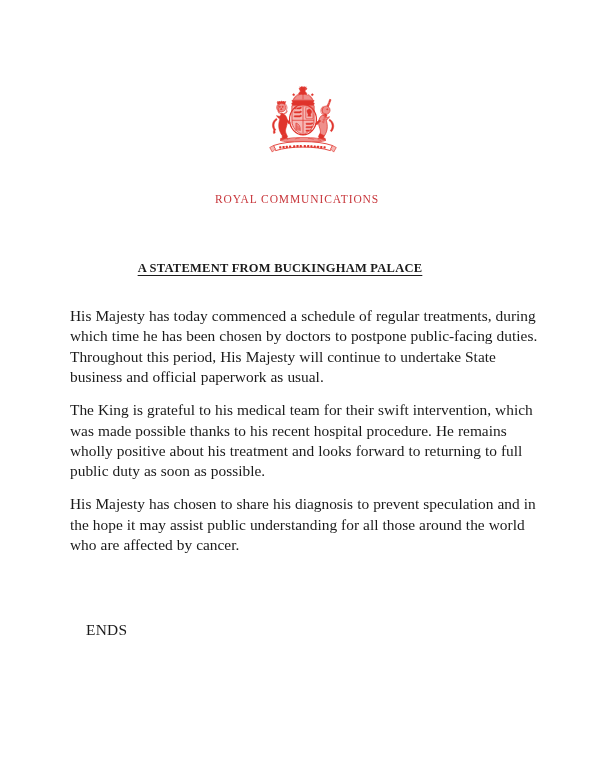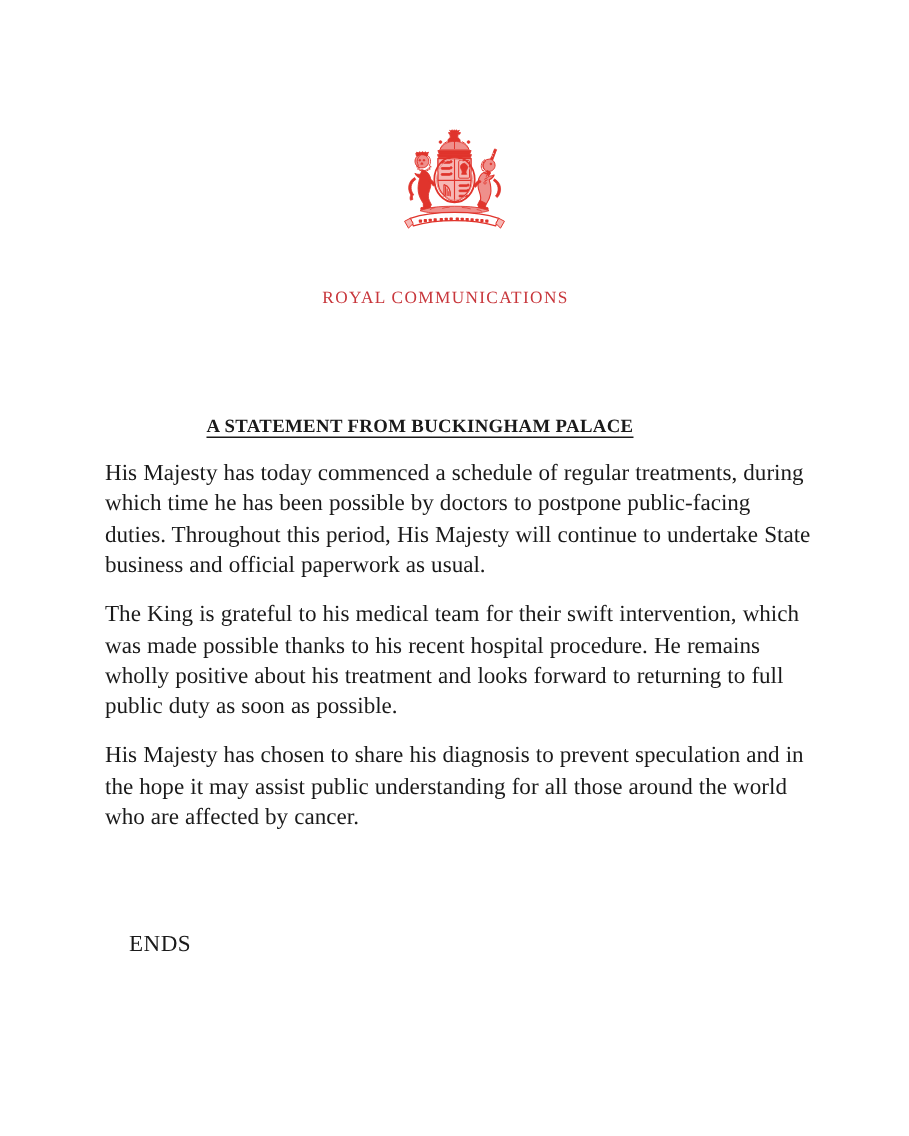--- a/index.html
+++ b/index.html
@@ -47,21 +47,21 @@
     text-align: center;
     font-size: 11.5px;
     letter-spacing: 0.9px;
     font-family: "Liberation Serif", "DejaVu Serif", serif;
     white-space: nowrap;
   }
 
   
   .doc-title {
     position: absolute;
-    top: 277px;
+    top: 261px;
     left: 0;
     width: 560px;
     text-align: center;
     font-size: 12.5px;
     font-weight: bold;
     letter-spacing: 0.25px;
     text-decoration: underline;
     text-underline-offset: 2.5px;
     white-space: nowrap;
   }
@@ -240,20 +240,20 @@
 
       </g>
     </svg>
   </div>
 
   <div class="org-line" style="color: rgb(200, 55, 60);">ROYAL COMMUNICATIONS</div>
 
   <div class="doc-title">A STATEMENT FROM BUCKINGHAM PALACE</div>
 
   <div class="body-block">
-    <p class="para">His Majesty has today commenced a schedule of regular treatments, during which time he has been possible by doctors to postpone public-facing duties. Throughout this period, His Majesty will continue to undertake State business and official paperwork as usual.</p>
+    <p class="para">His Majesty has today commenced a schedule of regular treatments, during which time he has been chosen by doctors to postpone public-facing duties. Throughout this period, His Majesty will continue to undertake State business and official paperwork as usual.</p>
     <p class="para">The King is grateful to his medical team for their swift intervention, which was made possible thanks to his recent hospital procedure. He remains wholly positive about his treatment and looks forward to returning to full public duty as soon as possible.</p>
     <p class="para">His Majesty has chosen to share his diagnosis to prevent speculation and in the hope it may assist public understanding for all those around the world who are affected by cancer.</p>
   </div>
 
   <div class="ends">ENDS</div>
 
 </div>
 
 </body></html>

